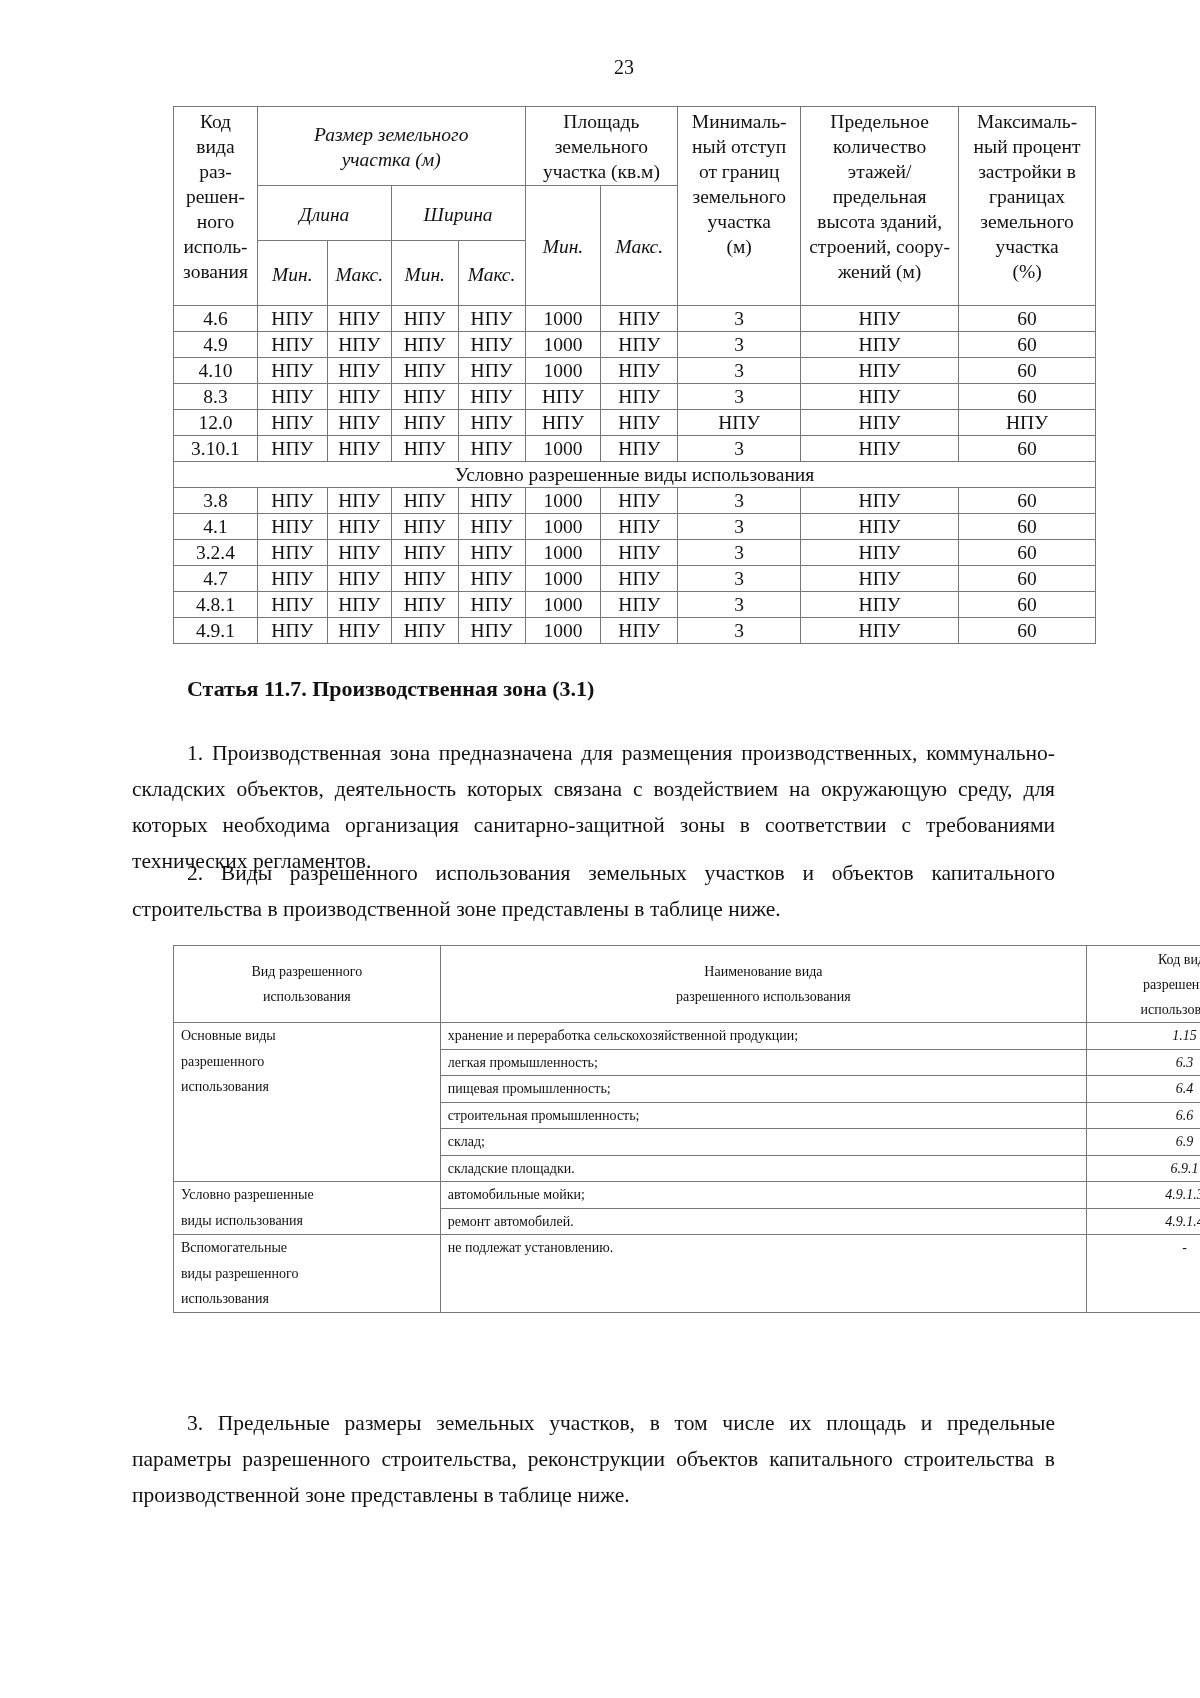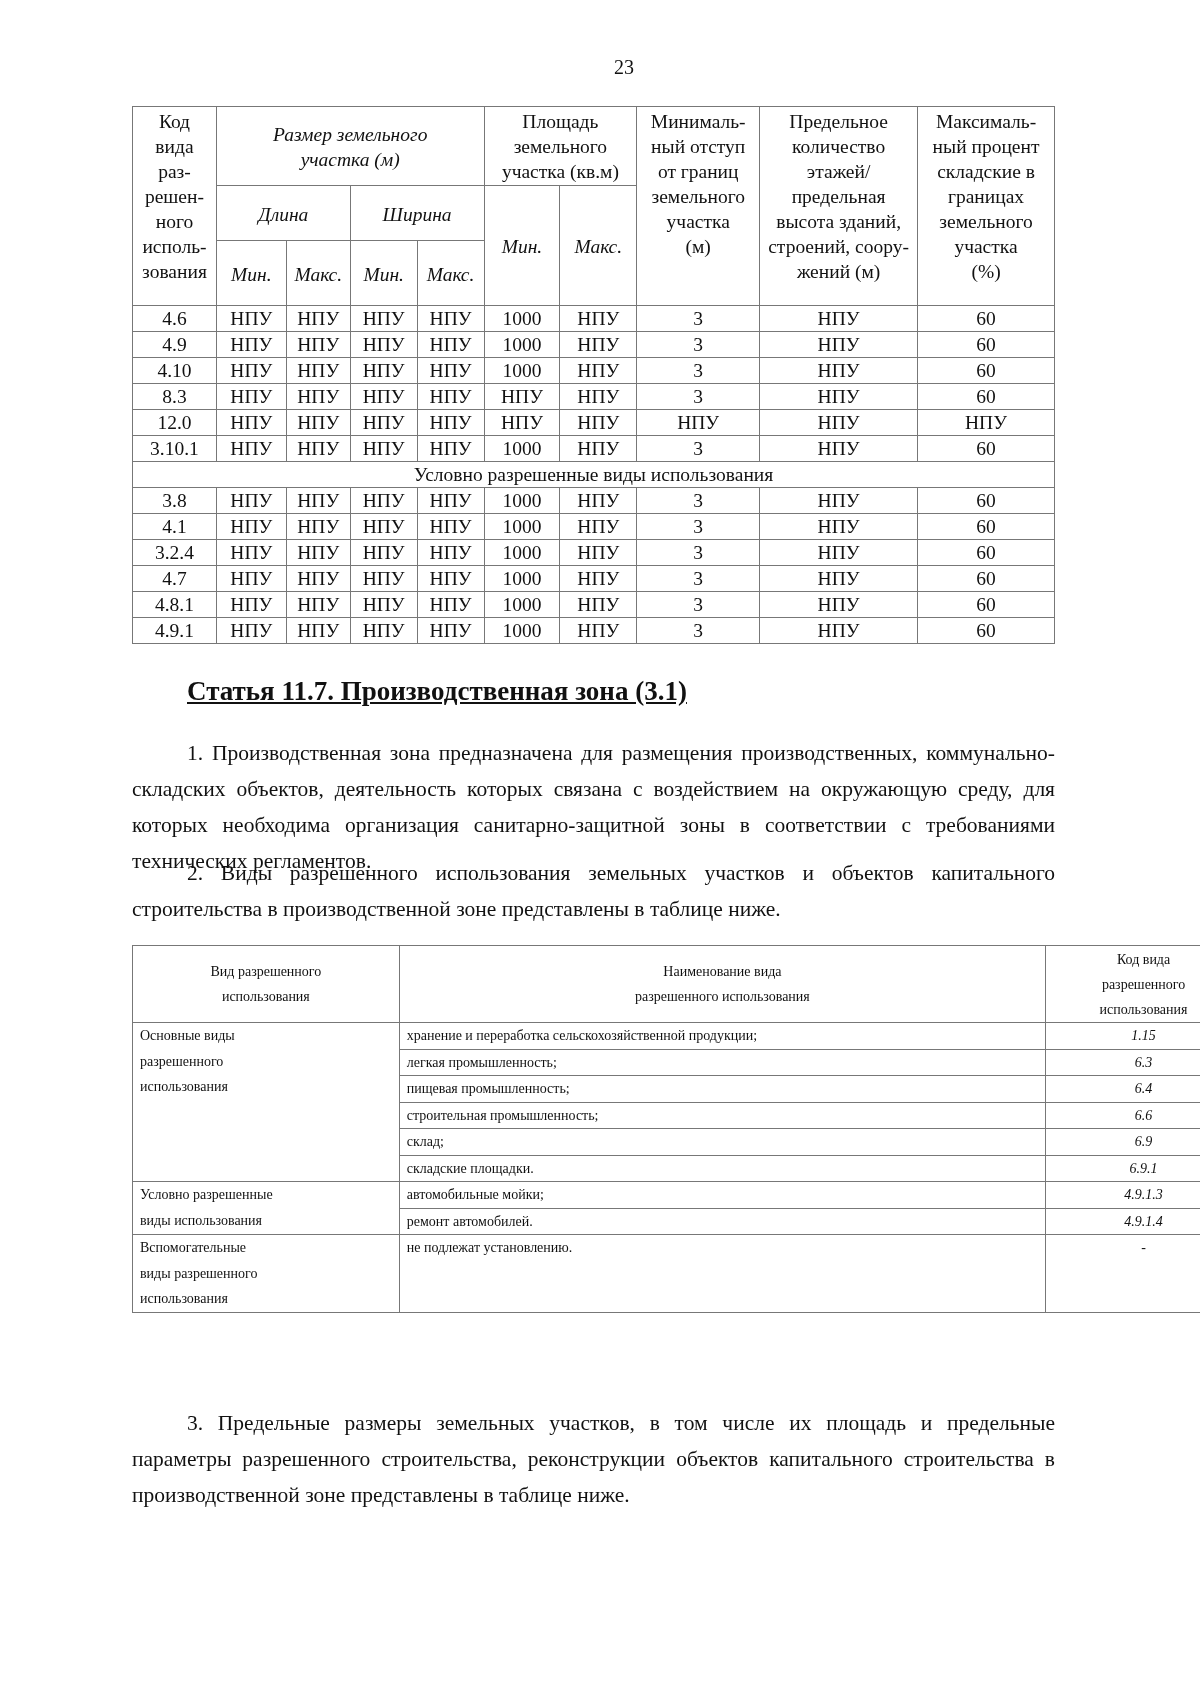--- a/index.html
+++ b/index.html
@@ -1,25 +1,25 @@
 <!DOCTYPE html>
 <html><head>
 <meta charset="utf-8">
 <style>
   html, body { margin:0; padding:0; background:#ffffff; }
   body { width:1200px; height:1698px; position:relative; font-family:"Liberation Serif", "DejaVu Serif", serif; color:#111; }
   .page-number { position:absolute; top:56px; left:0; width:1200px; text-align:center; font-size:20px;margin-left:24px; }
-  table { border-collapse:collapse; position:absolute; font-family:"Liberation Serif", serif; }
+  table { border-collapse:collapse; position:absolute; font-family:"Liberation Serif", serif;margin-left:41px; }
   td, th { border:1.5px solid #777; font-weight:normal; padding:0; }
   #t1 { left:132px; top:106px; width:923px; font-size:19.5px; }
   #t1 th { text-align:center; vertical-align:top; line-height:25px; padding-top:2px; }
   #t1 td { text-align:center; height:25px; line-height:24px; }
   #t1 .vmid { vertical-align:middle;font-style:italic; }
   .section-row td { text-align:center; }
-  .heading { position:absolute; left:187px; top:676px; font-size:27px; font-weight:bold;text-decoration:underline; }
+  .heading { position:absolute; left:187px; top:676px; font-size:22px; font-weight:bold; }
   .para { position:absolute; left:132px; width:923px; font-size:21.5px; line-height:36px; text-align:justify; }
   .para .ind { display:inline-block; width:55px; }
   .para.last-left { text-align-last:left; }
   #t2 { left:132px; top:945px; width:1110px; font-size:14px; }
   #t2 th { text-align:center; vertical-align:middle; line-height:25px; }
   #t2 td { line-height:25.5px; vertical-align:top; padding-left:7px; }
   #t2 td.code { text-align:center; padding-left:0;font-style:italic; }
 </style>
 </head>
 <body>
@@ -72,21 +72,21 @@
       <div>количество</div>
       <div>этажей/</div>
       <div>предельная</div>
       <div>высота зданий,</div>
       <div>строений, соору-</div>
       <div>жений (м)</div>
     </th>
     <th rowspan="3">
       <div>Максималь-</div>
       <div>ный процент</div>
-      <div>складские в</div>
+      <div>застройки в</div>
       <div>границах</div>
       <div>земельного</div>
       <div>участка</div>
       <div>(%)</div>
     </th>
   </tr>
   <tr>
     <th colspan="2" class="vmid" style="height:52px;text-align:center;">Длина</th>
     <th colspan="2" class="vmid">Ширина</th>
     <th rowspan="2" class="vmid">Мин.</th>

